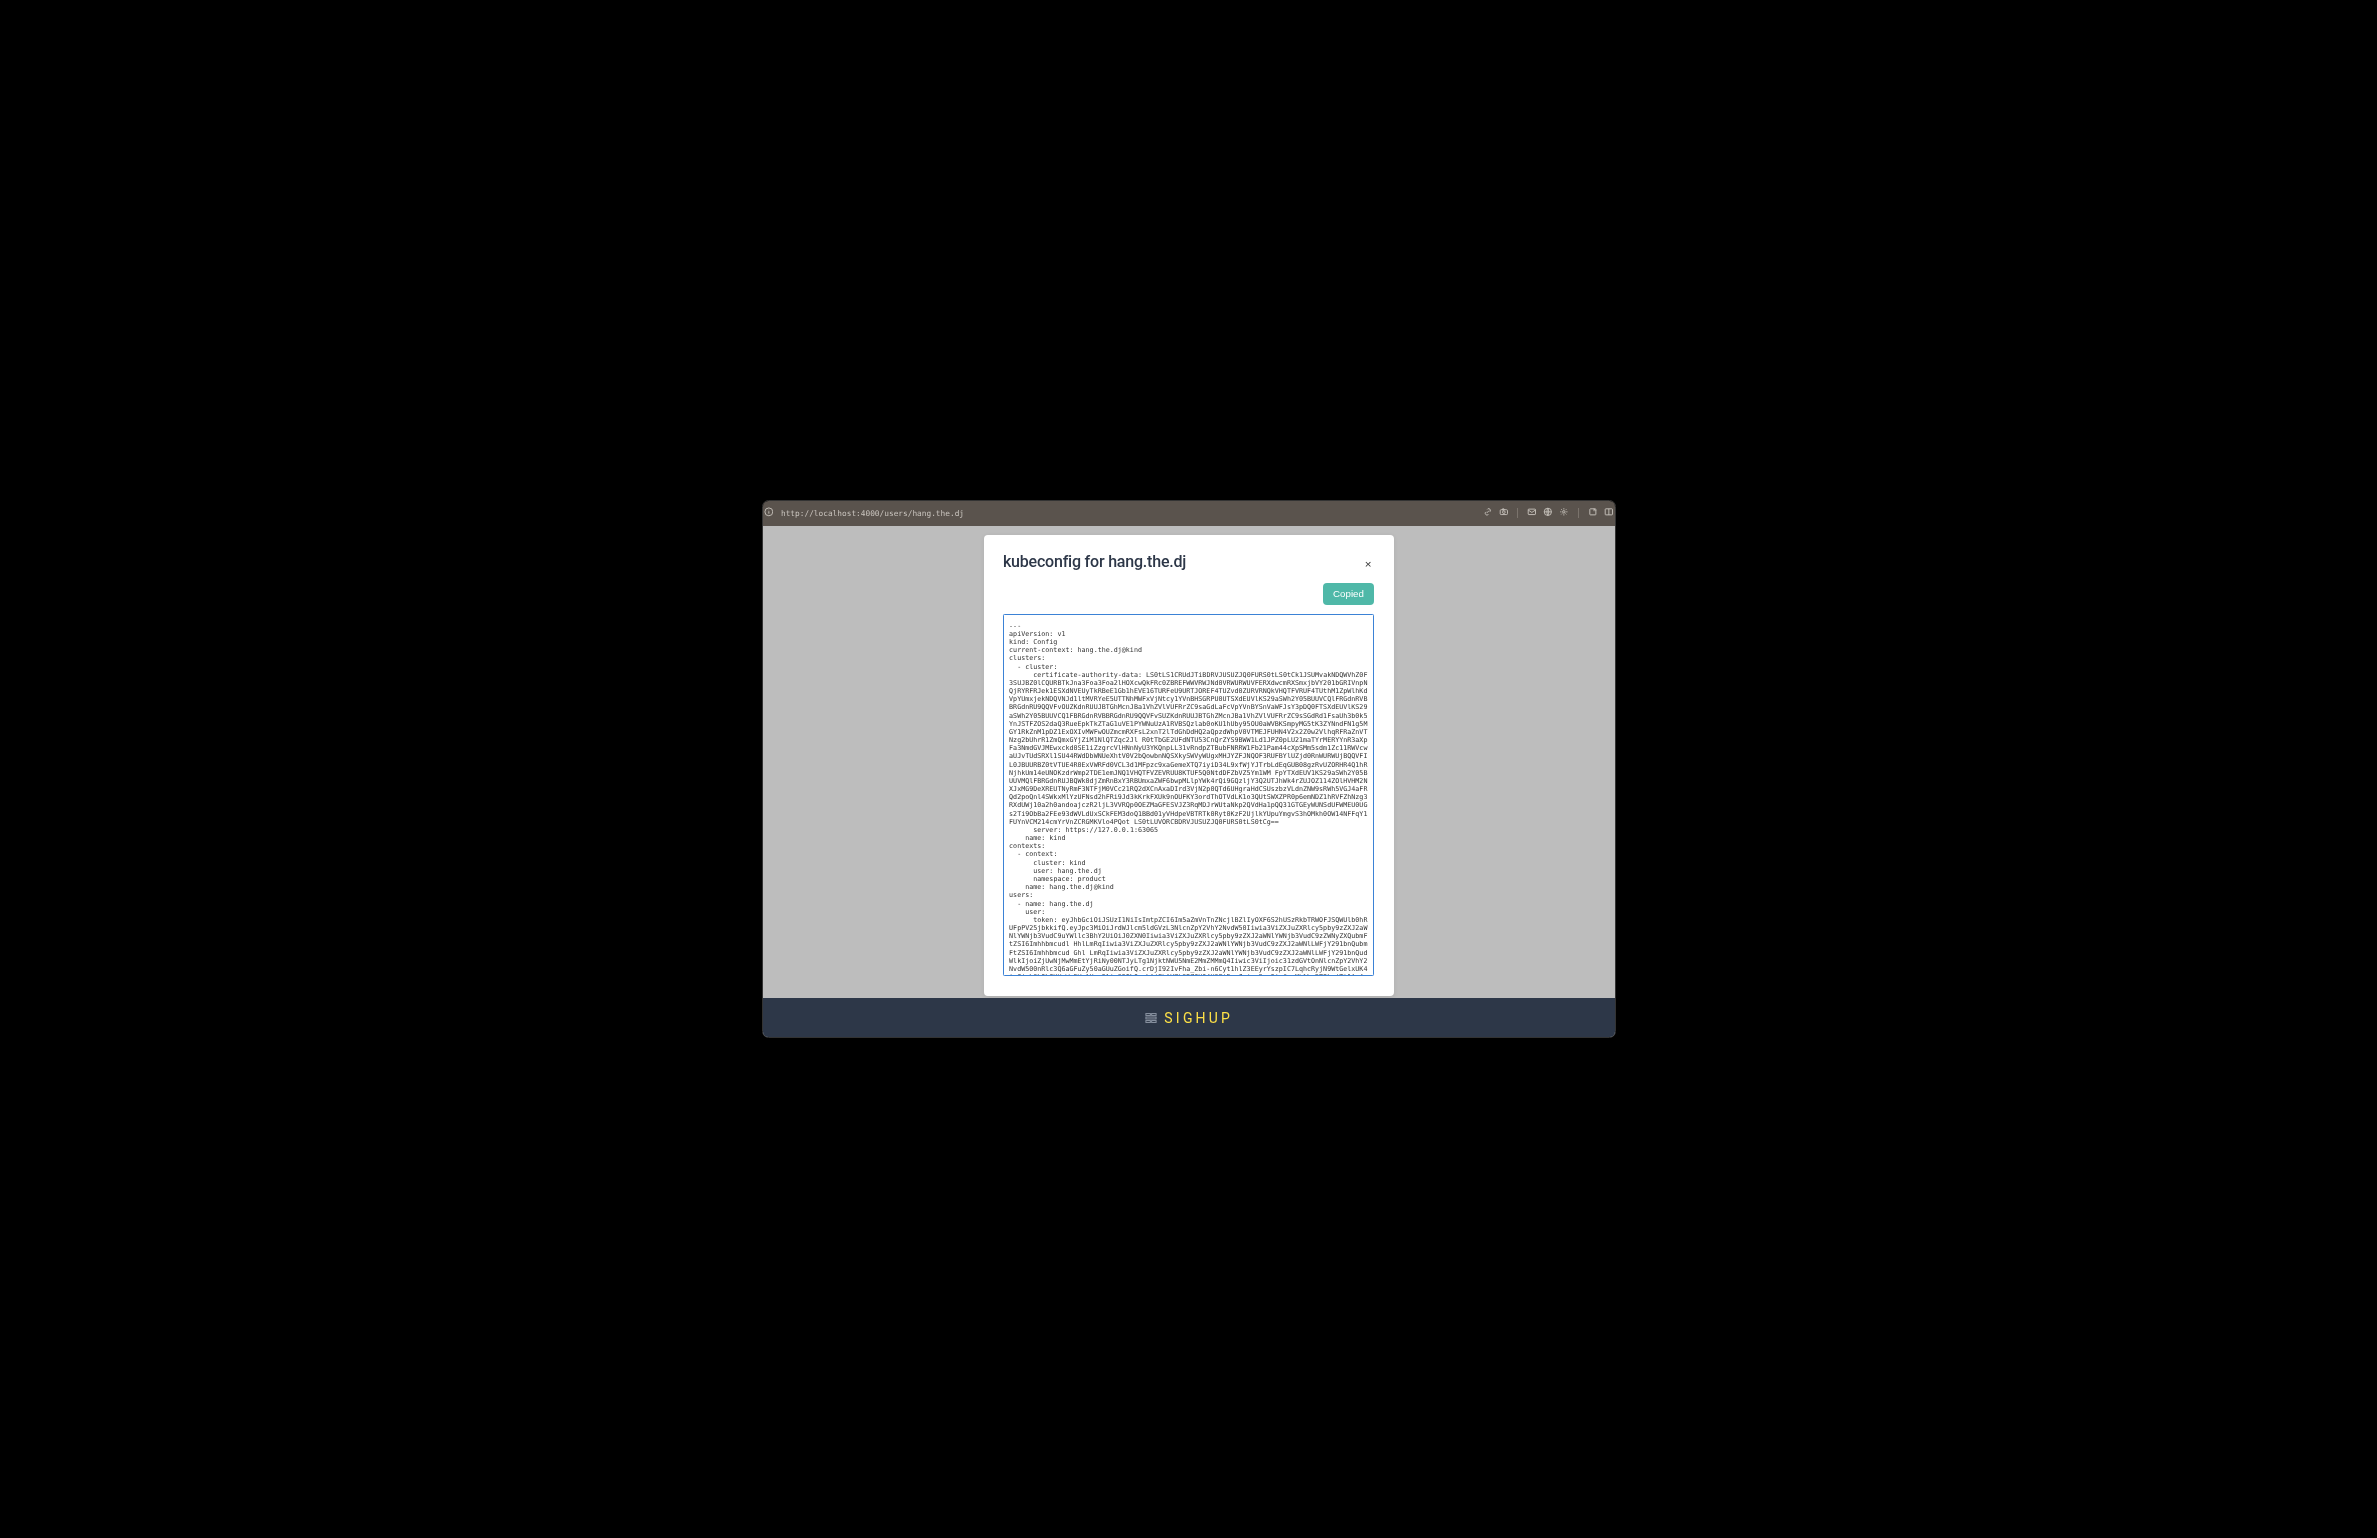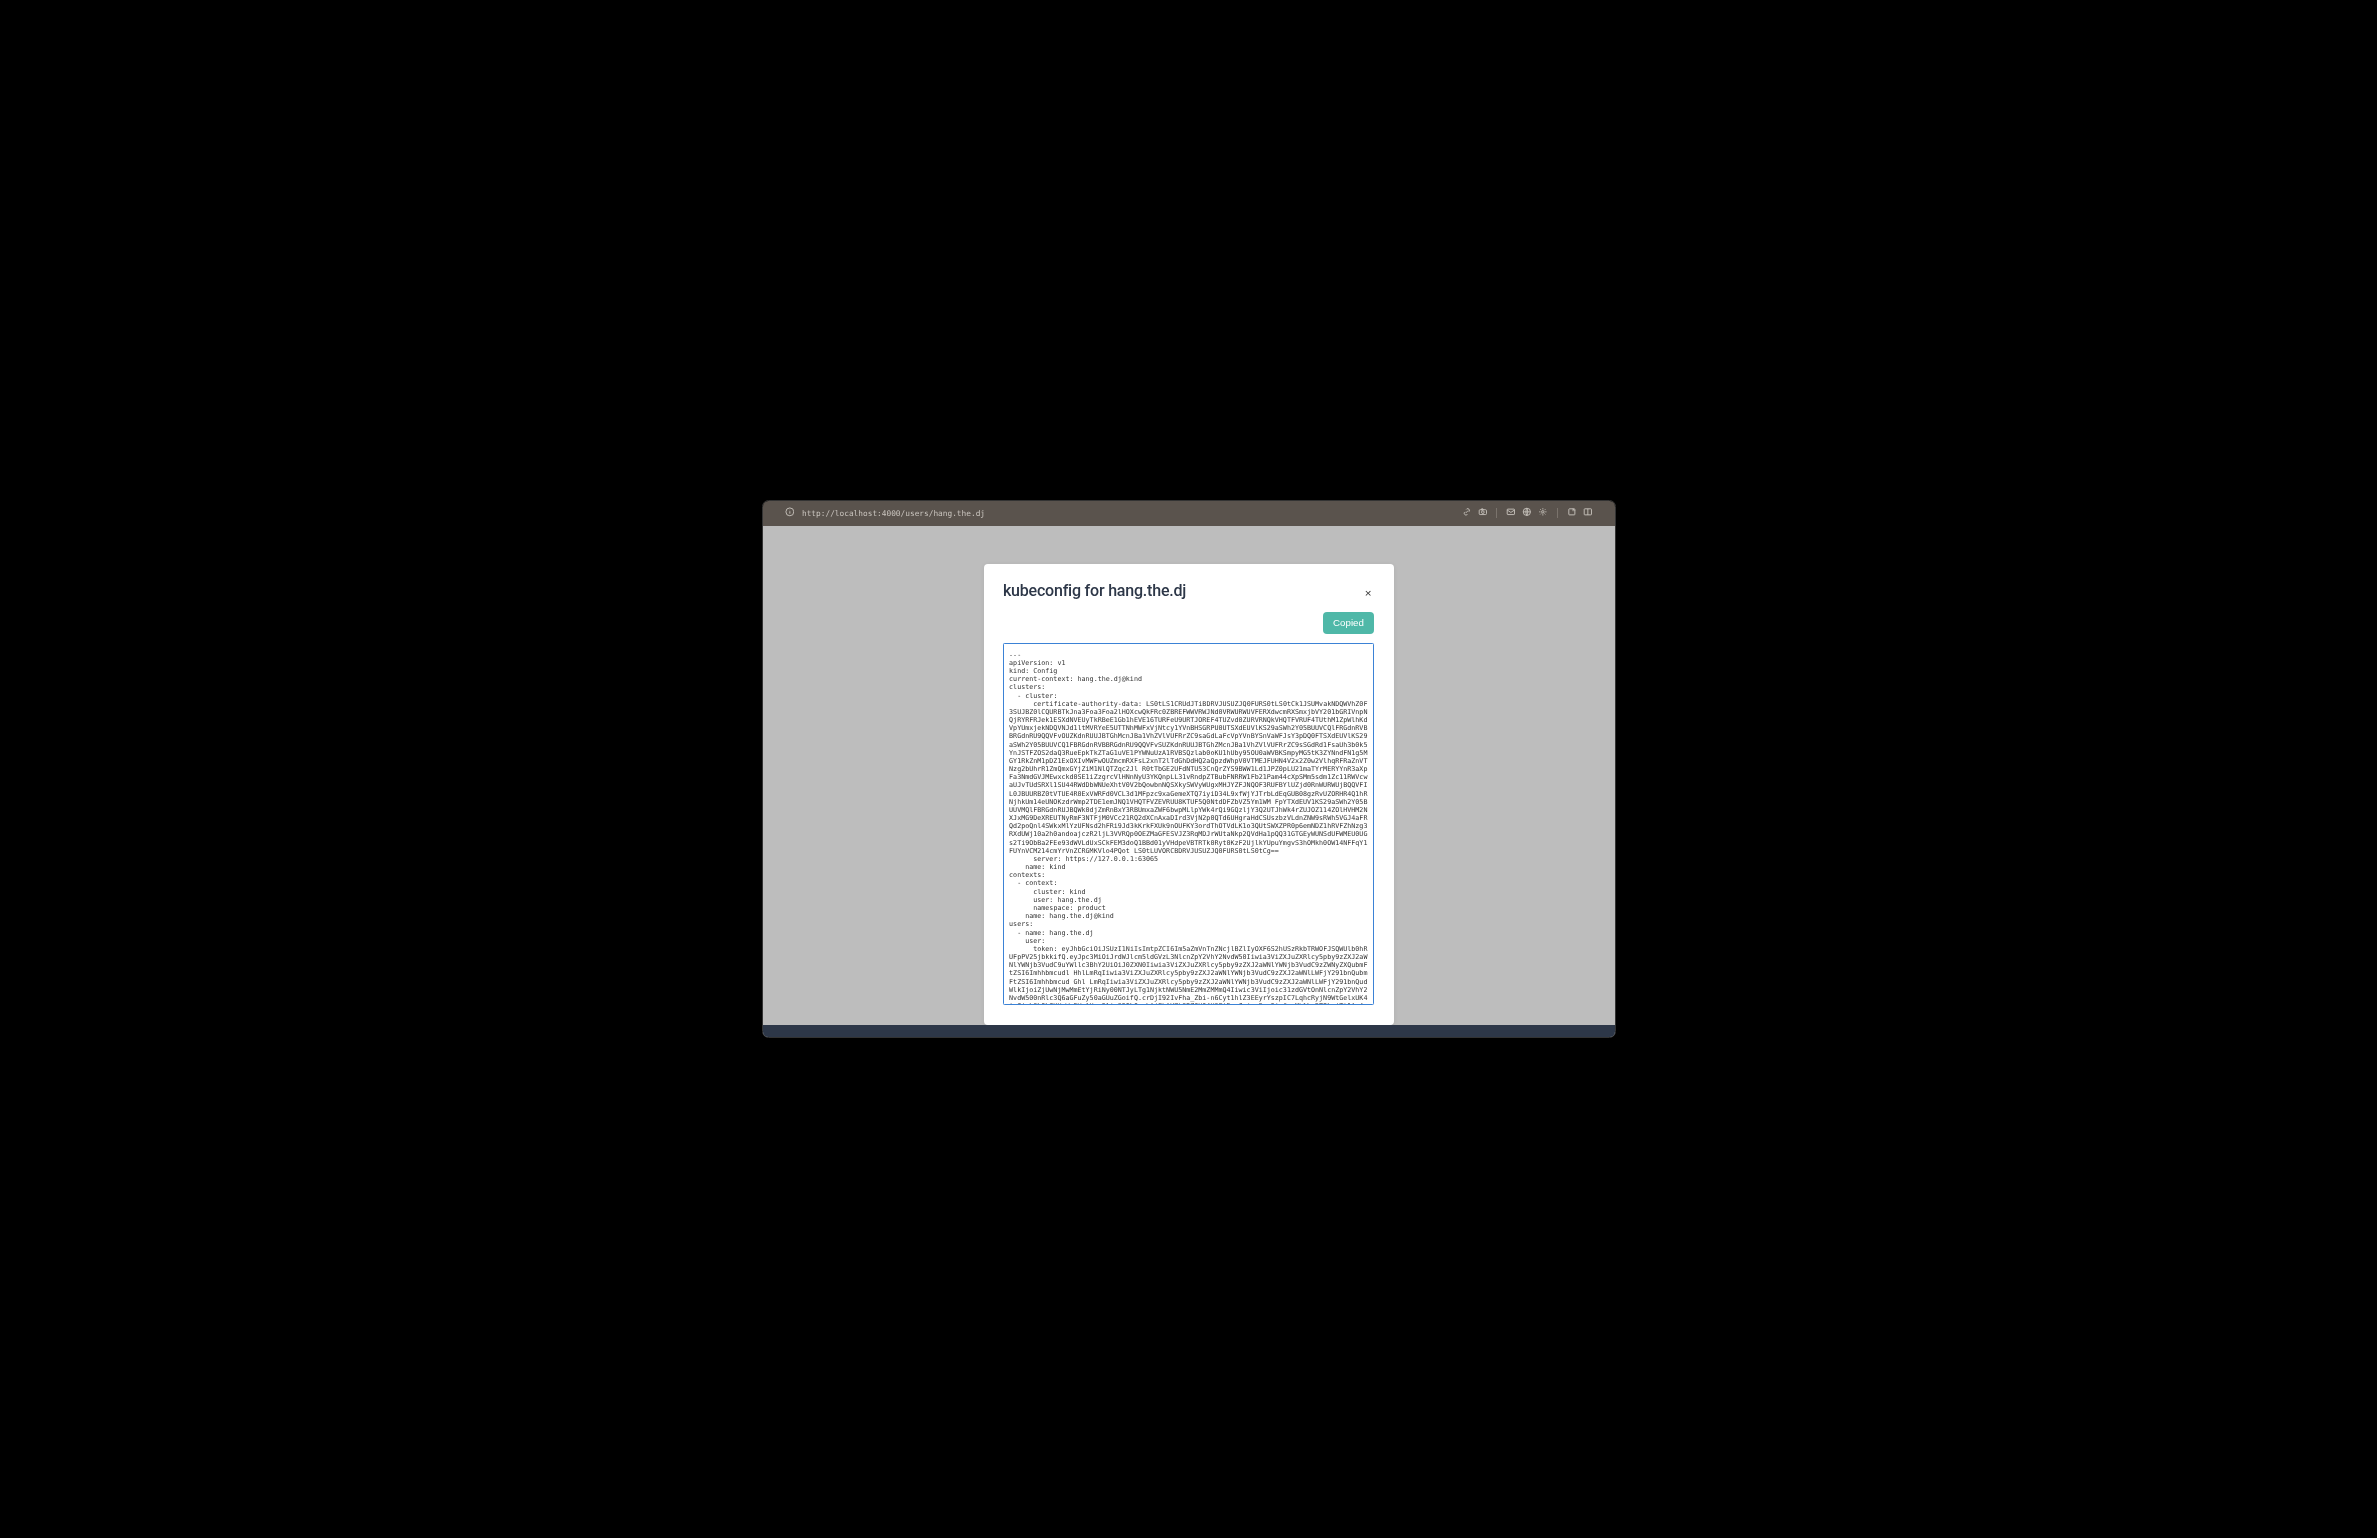--- a/index.html
+++ b/index.html
@@ -20,21 +20,21 @@
     box-shadow: 0 13px 39px rgba(0,0,0,0.5);
     display: flex;
     flex-direction: column;
     border: 0.6px solid #333;
   }
   .titlebar {
     height: 24.5px;
     background: #5a534d;
     display: flex;
     align-items: center;
-    padding: 0 22px;
+    padding: 0 1px;
     gap: 5.2px;
     flex-shrink: 0;
   }
   .titlebar .info-icon {
     color: #b8b3ad;
     font-size: 8.4px;
     margin-right: 2.6px;
   }
   .titlebar .url {
     color: #c9c4be;
@@ -70,21 +70,21 @@
     flex-direction: column;
   }
   .page-body {
     flex: 1;
     display: flex;
     align-items: flex-start;
     justify-content: center;
     overflow: hidden;
   }
   .modal {
-    margin-top: 38px;
+    margin-top: 9px;
     width: 410px;
     background: #fff;
     border-radius: 3.9px;
     padding: 17px 19.4px 19.4px 19.4px;
     box-shadow: 0 1.3px 5.2px rgba(0,0,0,0.08);
     display: flex;
     flex-direction: column;
   }
   .modal-header {
     display: flex;

